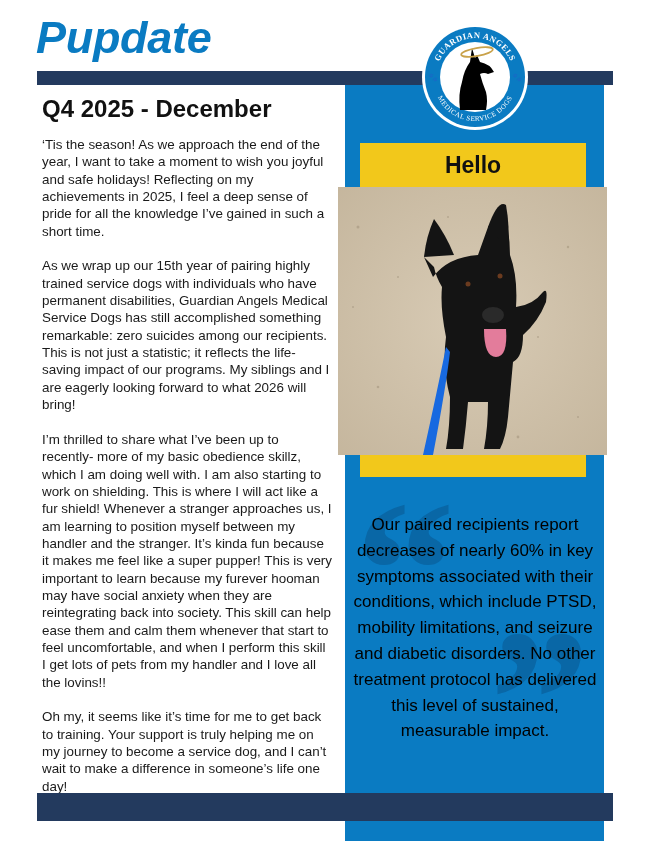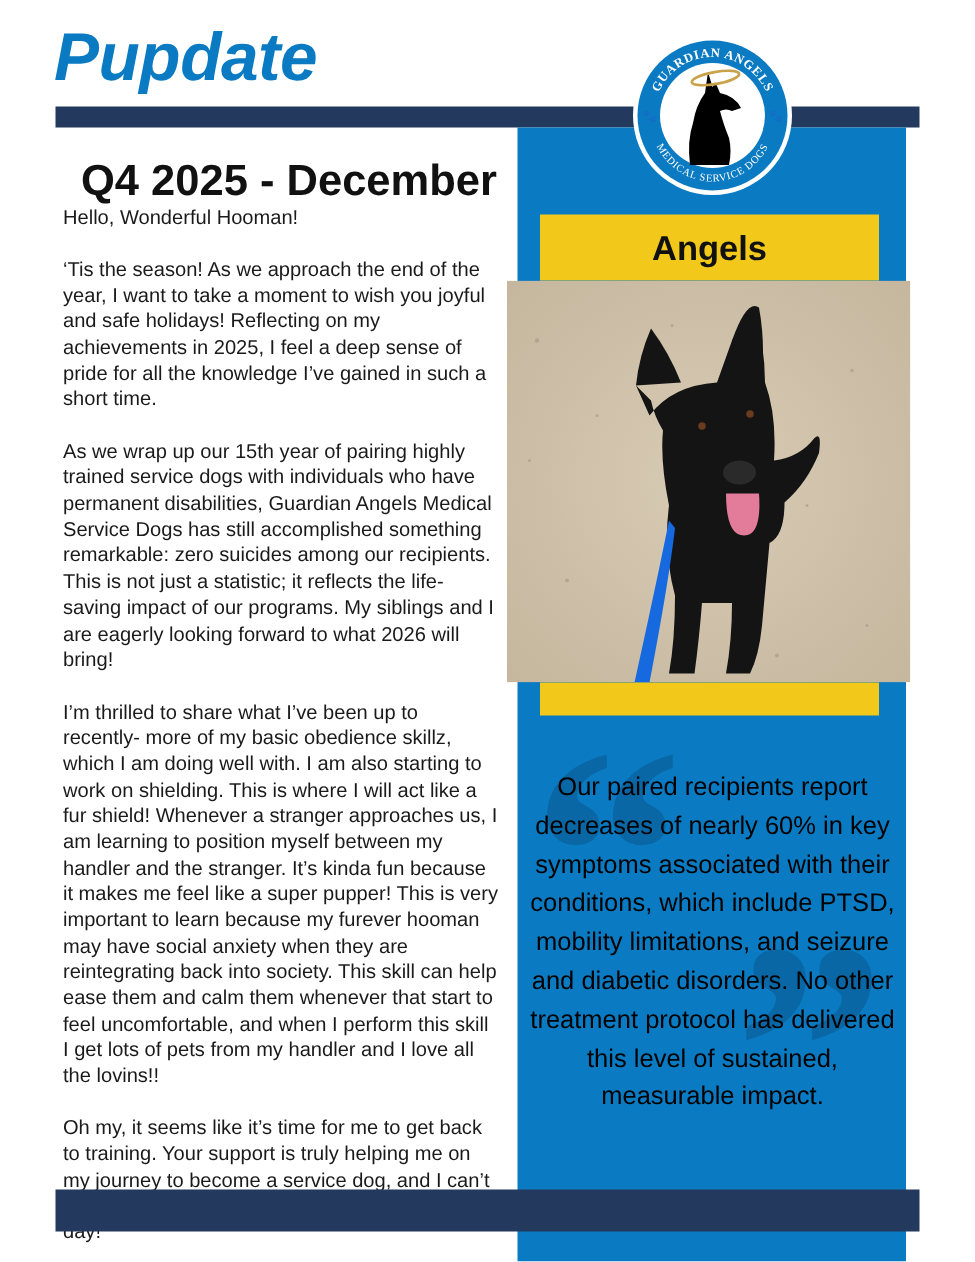--- a/index.html
+++ b/index.html
@@ -19,22 +19,22 @@
     background: #233a5e;
   }
   .blue-col {
     position: absolute; left: 345px; top: 85px; width: 259px; height: 756px;
     background: #0a7bc2;
   }
   .logo {
     position: absolute; left: 420px; top: 22px; width: 110px; height: 110px;
   }
   .subtitle {
-    position: absolute; left: 42px; top: 94px; margin: 12px;
-    font-size: 29px; font-weight: bold; color: #111; line-height: 30px;
+    position: absolute; left: 42px; top: 94px; margin: 0;
+    font-size: 24px; font-weight: bold; color: #111; line-height: 30px;
   }
   .body-text {
     position: absolute; left: 42px; top: 136px; width: 290px;
     font-size: 13.4px; line-height: 17.35px; color: #1a1a1a;
   }
   .body-text p { margin: 0 0 17.35px 0; }
   .name-box {
     position: absolute; left: 360px; top: 143px; width: 226px; height: 44px;
     background: #f2c81b;
     display: flex; align-items: center; justify-content: center;
@@ -96,29 +96,28 @@
     </text>
     <text font-size="7" fill="#ffffff" font-family="Liberation Serif, serif" letter-spacing="0.5">
       <textPath href="#arcBot" startOffset="50%" text-anchor="middle">MEDICAL SERVICE DOGS</textPath>
     </text>
   </svg>
 </div>
 
 <h2 class="subtitle">Q4 2025 - December</h2>
 
 <div class="body-text">
-  <p>Hello, Wonderful Hooman!</p>
   <p>‘Tis the season! As we approach the end of the year, I want to take a moment to wish you joyful and safe holidays! Reflecting on my achievements in 2025, I feel a deep sense of pride for all the knowledge I’ve gained in such a short time.</p>
   <p>As we wrap up our 15th year of pairing highly trained service dogs with individuals who have permanent disabilities, Guardian Angels Medical Service Dogs has still accomplished something remarkable: zero suicides among our recipients. This is not just a statistic; it reflects the life-saving impact of our programs. My siblings and I are eagerly looking forward to what 2026 will bring!</p>
   <p>I’m thrilled to share what I’ve been up to recently- more of my basic obedience skillz, which I am doing well with. I am also starting to work on shielding. This is where I will act like a fur shield! Whenever a stranger approaches us, I am learning to position myself between my handler and the stranger. It’s kinda fun because it makes me feel like a super pupper! This is very important to learn because my furever hooman may have social anxiety when they are reintegrating back into society. This skill can help ease them and calm them whenever that start to feel uncomfortable, and when I perform this skill I get lots of pets from my handler and I love all the lovins!!</p>
   <p>Oh my, it seems like it’s time for me to get back to training. Your support is truly helping me on my journey to become a service dog, and I can’t wait to make a difference in someone’s life one day!</p>
 </div>
 
 <div class="name-box">
-  <span>Angels</span>
+  <span>Hello</span>
 </div>
 
 <div class="photo" title="Black German Shepherd puppy sitting on sand with a blue leash">
   <svg width="269" height="268" viewBox="0 0 269 268">
     <defs>
       <radialGradient id="sand" cx="50%" cy="50%" r="75%">
         <stop offset="0%" stop-color="#d8cbb5"></stop>
         <stop offset="100%" stop-color="#c4b59c"></stop>
       </radialGradient>
     </defs>

